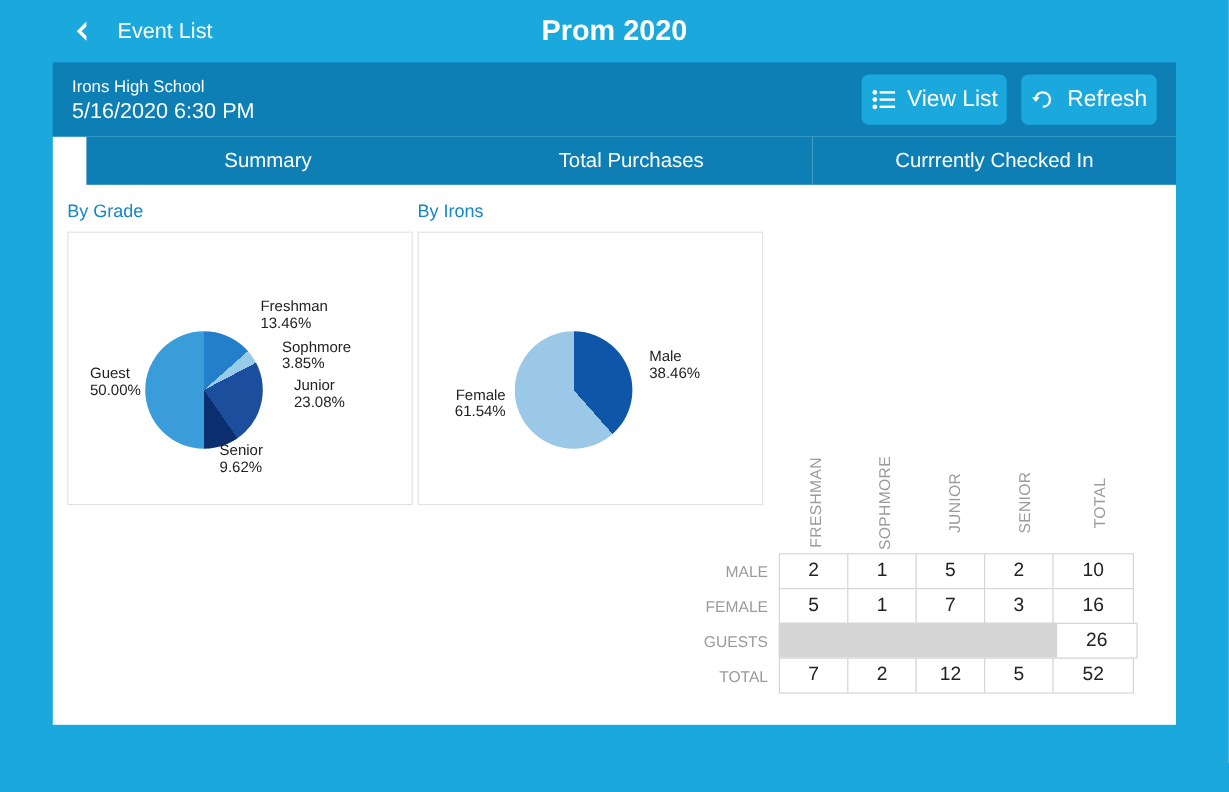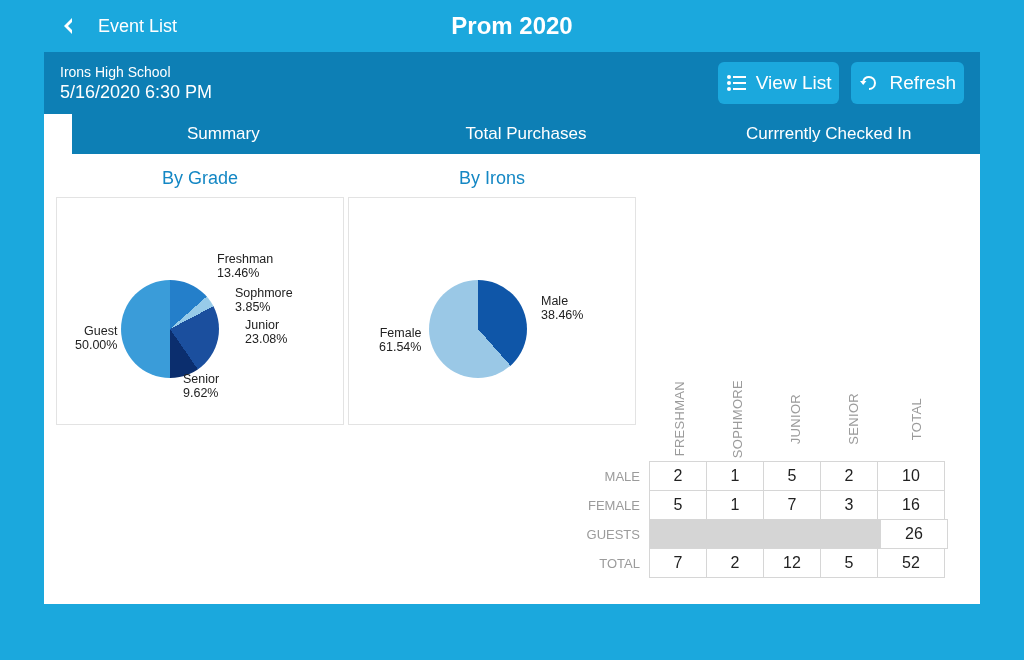--- a/index.html
+++ b/index.html
@@ -80,22 +80,21 @@
   .tab.active { background: #004b77; }
   .content {
     display: flex;
     padding: 12px;
     height: 440px;
     position: relative;
   }
   .chart-col { width: 288px; margin-right: 4px; }
   .chart-title {
     color: #1487c4;
-    font-size: 18px;
-    text-align: center;
+    font-size: 15px;
     margin: 2px 0 8px 0;
   }
   .chart-card {
     border: 1px solid #e3e3e3;
     height: 228px;
     position: relative;
   }
   .pie {
     position: absolute;
     border-radius: 50%;
@@ -221,21 +220,21 @@
           <span>3.85%</span>
         </div>
         <div class="lbl" style="left:188px;top:120px;">
           <span>Junior</span><br>
           <span>23.08%</span>
         </div>
         <div class="lbl" style="left:126px;top:174px;">
           <span>Senior</span><br>
           <span>9.62%</span>
         </div>
-        <div class="lbl" style="left:18px;top:126px;text-align:right;">
+        <div class="lbl" style="left:18px;top:110px;">
           <span>Guest</span><br>
           <span>50.00%</span>
         </div>
       </div>
     </div>
 
     <div class="chart-col">
       <div class="chart-title">By Irons</div>
       <div class="chart-card">
         <div class="pie" style="width:98px;height:98px;left:80px;top:82px;

